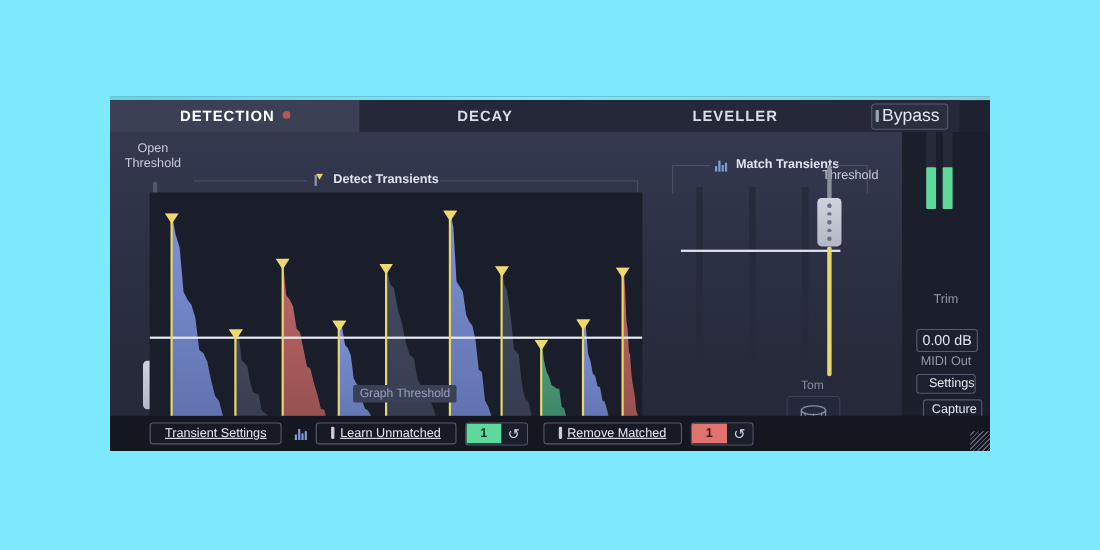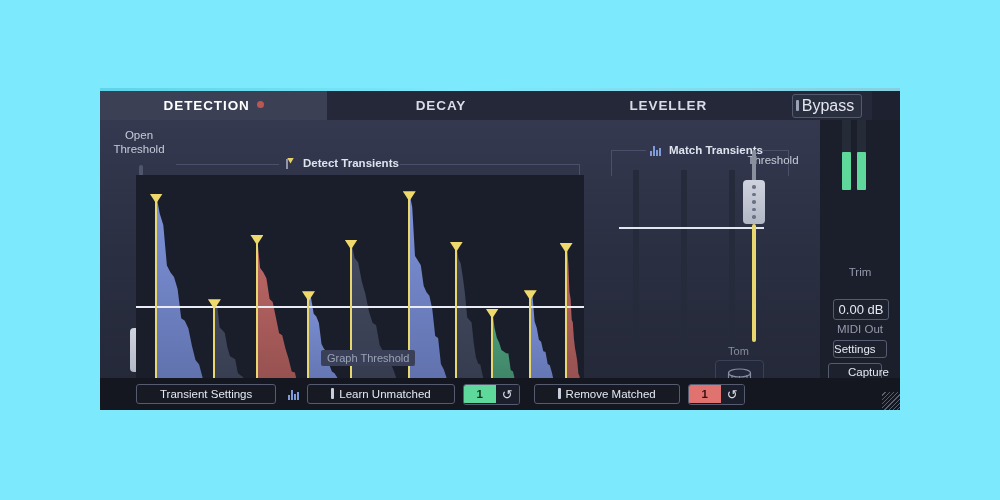--- a/index.html
+++ b/index.html
@@ -158,22 +158,22 @@
   .pad.sel .base{background:#aab9ee;}
 
   
   #bottom-bar{
     position:absolute;left:0;top:290px;width:800px;height:32px;
     background:#14171f;display:flex;align-items:center;gap:8px;
     padding-left:36px;box-sizing:border-box;
   }
   .btn{
     border:1px solid #555b70;border-radius:3px;background:#21253140;
-    color:#e4e8f1;font-size:11.5px;padding:3px 23px;cursor:pointer;
-    white-space:nowrap;display:flex;align-items:flex-start;gap:5px;
+    color:#e4e8f1;font-size:11.5px;padding:3px 13px;cursor:pointer;
+    white-space:nowrap;display:flex;align-items:flex-start;gap:5px;text-decoration:underline;
   }
   .btn .led{width:3px;height:11px;background:#c9cedc;border-radius:1px;}
   .badge-group{
     display:flex;align-items:center;border:1px solid #555b70;
     border-radius:3px;overflow:hidden;cursor:pointer;
   }
   .badge-num{
     font-size:11.5px;font-weight:bold;color:#11331f;
     padding:3px 11px;min-width:10px;text-align:center;
   }
@@ -195,27 +195,27 @@
     border:1px solid #555b70;border-radius:3px;background:#21253166;
     font-size:13px;color:#e4e8f1;padding:2px 0;cursor:pointer;margin-top:15px;
   }
   #midi-label{
     position:absolute;left:0;top:203px;width:80px;text-align:center;
     font-size:11.5px;color:#949aac;
   }
   #settings-btn{
     position:absolute;left:13px;top:220px;width:54px;box-sizing:border-box;
     border:1px solid #555b70;border-radius:3px;background:#21253166;
-    font-size:11.5px;color:#e4e8f1;padding:2px 0;text-align:left;cursor:pointer;
+    font-size:11.5px;color:#e4e8f1;padding:2px 0;text-align:right;cursor:pointer;
   }
   #capture-btn{
-    position:absolute;left:8px;top:243px;width:54px;box-sizing:border-box;
+    position:absolute;left:19px;top:243px;width:54px;box-sizing:border-box;
     border:1px solid #555b70;border-radius:3px;background:#21253166;
     font-size:11.5px;color:#e4e8f1;padding:2px 16px;cursor:pointer;
-    display:flex;align-items:center;justify-content:flex-start;gap:3px;
+    display:flex;align-items:center;justify-content:center;gap:3px;
   }
   #capture-btn .led{width:3px;height:11px;background:#c9cedc;border-radius:1px;}
   #drag-btn{
     position:absolute;left:13px;top:266px;width:54px;box-sizing:border-box;
     border:1px solid #3d4254;border-radius:3px;background:transparent;
     font-size:11.5px;color:#6a7083;padding:2px 0;cursor:pointer;
     display:flex;align-items:center;justify-content:center;gap:4px;
   }
   .page-glyph{
     width:7px;height:9px;border:1px solid #6a7083;border-radius:1px;display:block;

